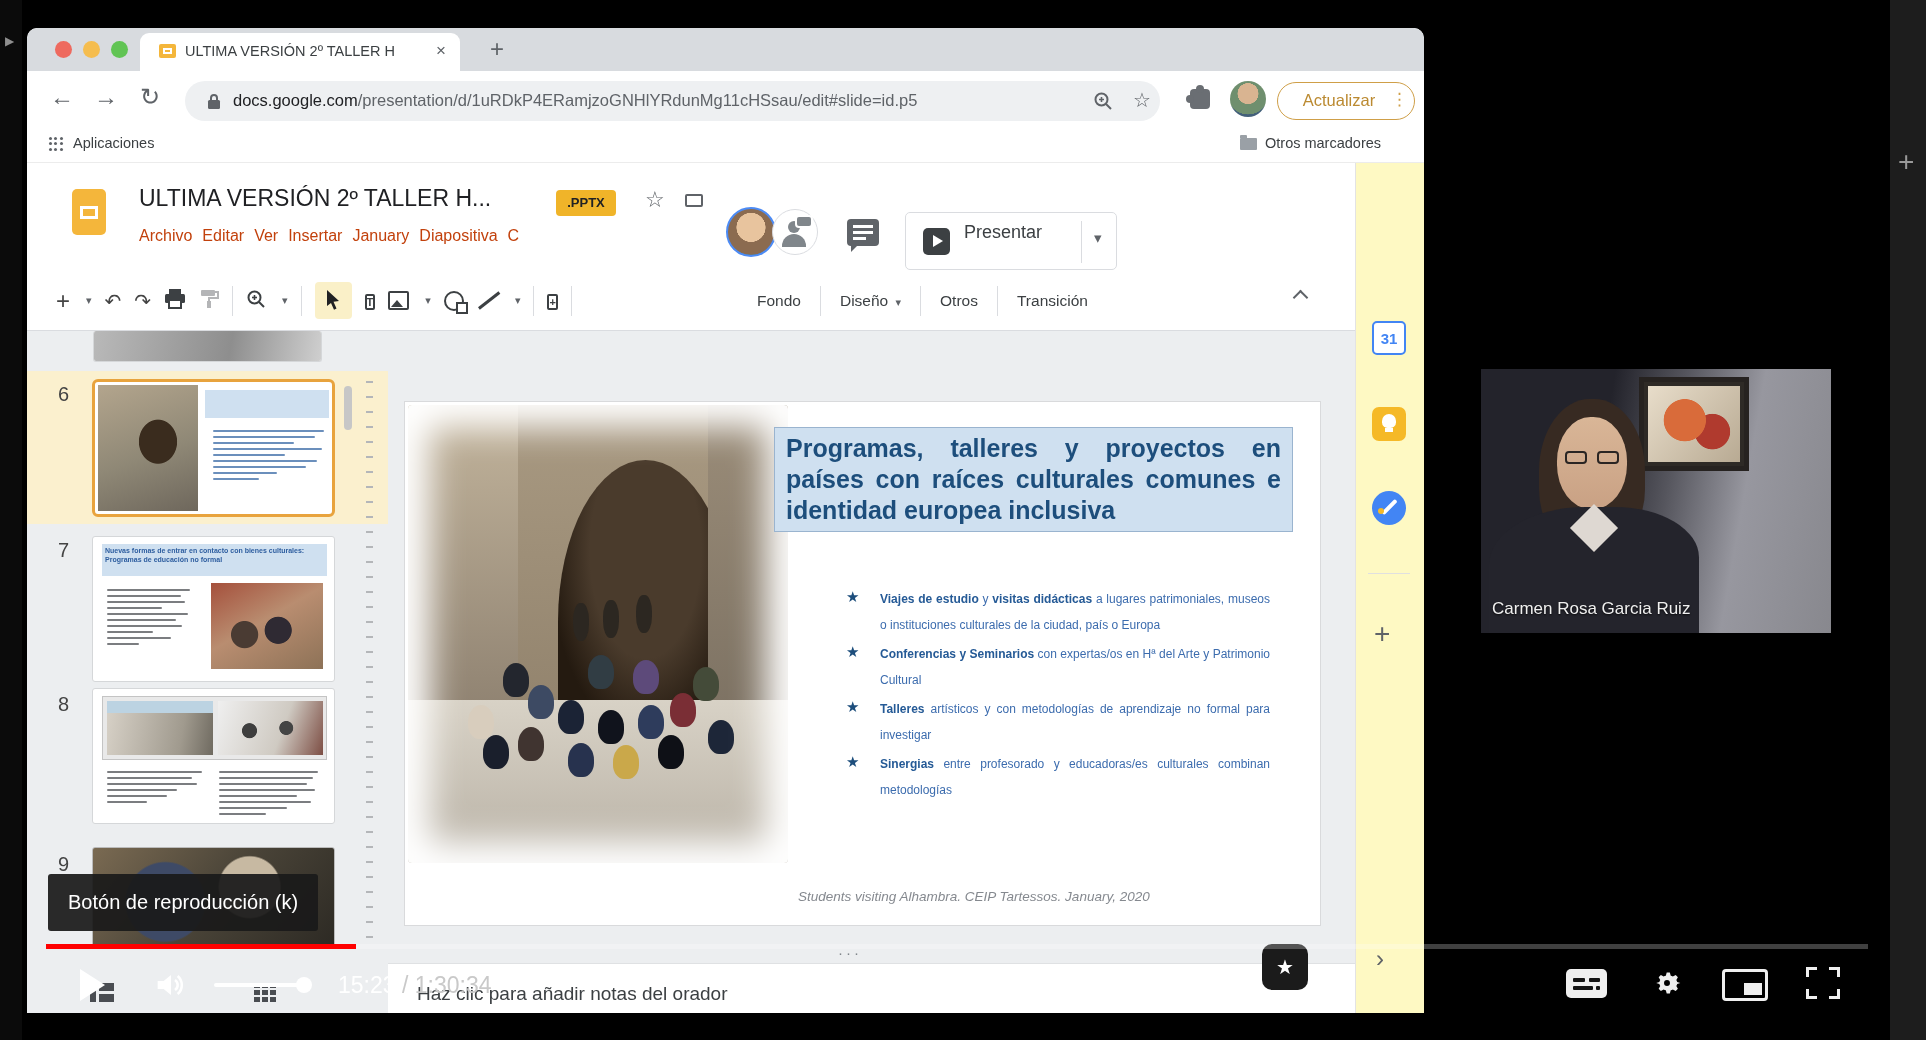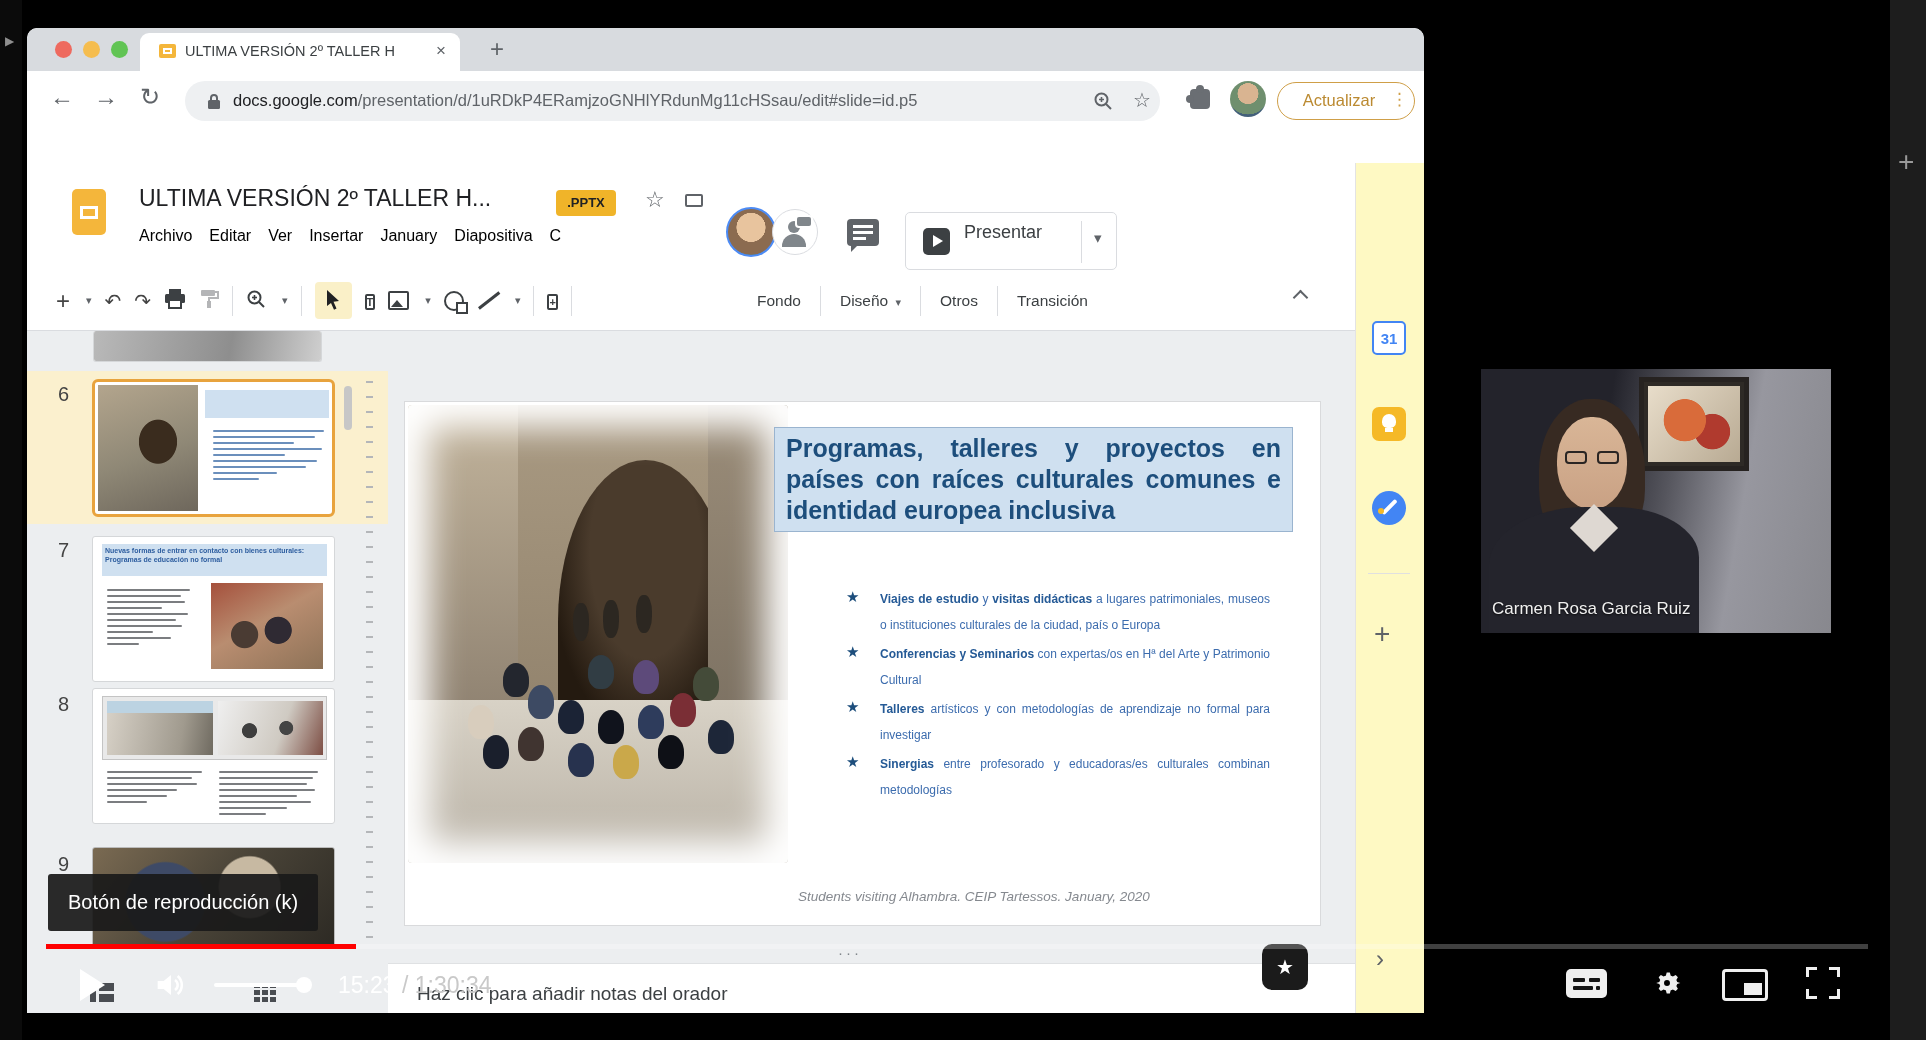--- a/index.html
+++ b/index.html
@@ -59,21 +59,21 @@
 
   
   #slides-header{left:0;top:135px;width:1397px;height:107px;background:#fff;}
   #slides-logo{left:45px;top:26px;width:34px;height:46px;background:#f4b63b;border-radius:5px;}
   #slides-logo i{position:absolute;left:8px;top:17px;width:18px;height:13px;border:3px solid #fff;display:block;}
   #doc-title{left:112px;top:22px;font-size:23px;color:#202124;white-space:nowrap;}
   #file-badge{left:529px;top:27px;width:60px;height:26px;background:#f0b429;border-radius:4px;
     font-size:13px;font-weight:bold;color:#202124;text-align:center;line-height:26px;}
   #doc-star{left:618px;top:24px;font-size:22px;color:#5f6368;}
   #doc-folder{left:658px;top:31px;width:18px;height:13px;border:2px solid #5f6368;border-radius:2px;}
-  #menubar{left:112px;top:64px;display:flex;gap:17px;font-size:16px;color:#000000;}
+  #menubar{left:112px;top:64px;display:flex;gap:10px;font-size:16px;color:#c2410c;}
   .menu-item{white-space:nowrap;}
   .menu-item.clip{width:13px;overflow:hidden;display:inline-block;}
   #hdr-avatar1{left:699px;top:44px;width:50px;height:50px;border-radius:50%;border:2.5px solid #4c8bf5;
     background:radial-gradient(circle at 50% 40%,#e8c49e 0 40%,#8b6b50 41% 75%,#5b7d8e 76%);}
   #hdr-avatar-anon{left:745px;top:46px;width:46px;height:46px;border-radius:50%;background:#fff;border:1.5px solid #dadce0;}
   #anon-head{left:15px;top:11px;width:12px;height:12px;border-radius:50%;background:#80868b;}
   #anon-body{left:9px;top:24px;width:24px;height:13px;border-radius:12px 12px 0 0;background:#80868b;}
   #anon-bubble{left:24px;top:7px;width:14px;height:9px;border-radius:2px;background:#80868b;box-shadow:0 0 0 2px #fff;}
   #hdr-comment{left:820px;top:56px;width:32px;height:27px;background:#5f6368;border-radius:4px;}
   #hdr-comment:after{content:"";position:absolute;left:4px;bottom:-6px;border:4px solid transparent;border-top-color:#5f6368;border-left-color:#5f6368;}
@@ -297,20 +297,36 @@
     </div>
     <span class="abs" id="ext-icon">
         <i></i>
         <b></b>
       </span>
     <span class="abs" id="chrome-avatar"></span>
     <span class="abs" id="update-btn">Actualizar</span>
     <span class="abs" id="update-dots">⋮</span>
   </div>
 
+  <div class="abs" id="bookmarks-row">
+    <span class="abs" id="apps-grid">
+        <s></s>
+        <s></s>
+        <s></s>
+        <s></s>
+        <s></s>
+        <s></s>
+        <s></s>
+        <s></s>
+        <s></s>
+      </span>
+    <span class="abs" id="bm-apps">Aplicaciones</span>
+    <span class="abs" id="bm-folder"></span>
+    <span class="abs" id="bm-other">Otros marcadores</span>
+  </div>
 
   <div class="abs" id="slides-header">
     <span class="abs" id="slides-logo">
         <i></i>
       </span>
     <span class="abs" id="doc-title">ULTIMA VERSIÓN 2º TALLER H...</span>
     <span class="abs" id="file-badge">.PPTX</span>
     <span class="abs" id="doc-star">☆</span>
     <span class="abs" id="doc-folder"></span>
     <div class="abs" id="menubar">

